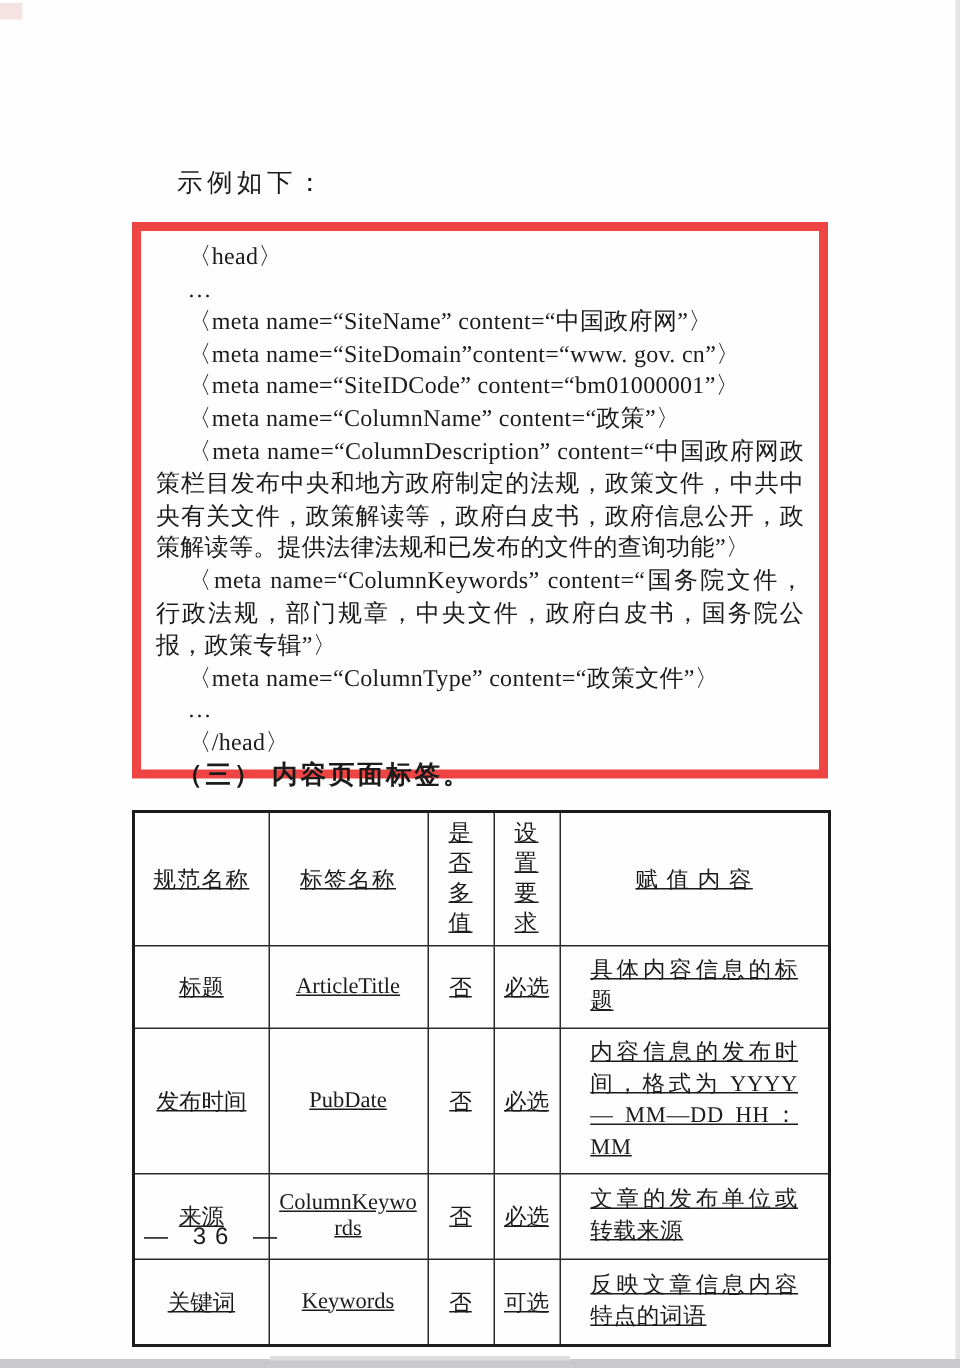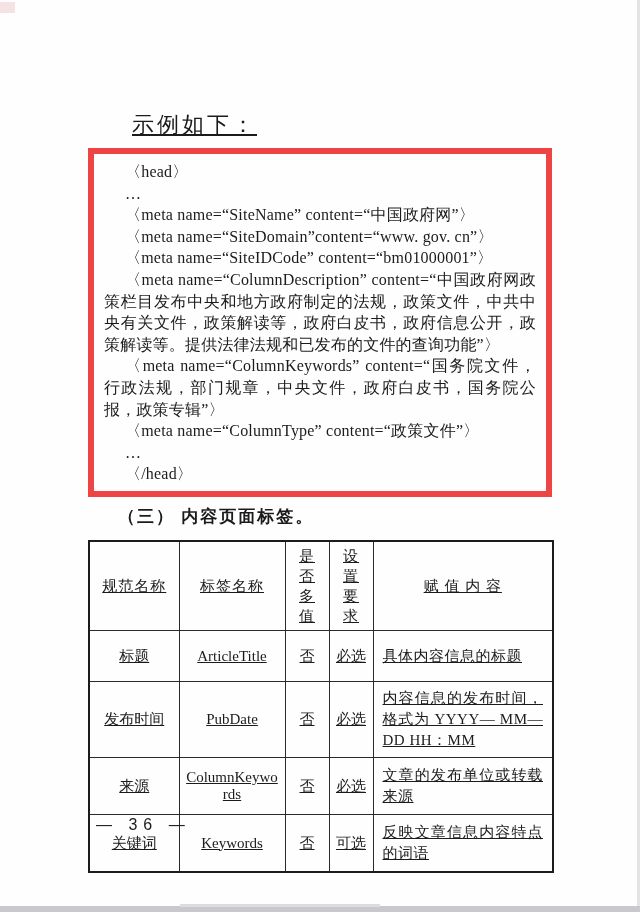--- a/index.html
+++ b/index.html
@@ -38,24 +38,23 @@
   }
   .bottom-strip-shadow {
     position: absolute;
     left: 180px; bottom: 5px;
     width: 200px; height: 3px;
     background: #dddde0;
   }
 
   .intro {
     position: absolute;
-    left: 132px; top: 110px;
-    font-size: 22px;
+    left: 118px; top: 110px;
+    font-size: 17px;
     letter-spacing: 3px;
-    text-decoration: underline;
   }
 
   .code-box {
     position: absolute;
     left: 88px; top: 148px;
     width: 464px;
     min-height: 341px;
     box-sizing: border-box;
     border: 6px solid #ef4444;
     padding: 7px 10px 6px 10px;
@@ -99,21 +98,21 @@
   .spec-table th {
     height: 40px;
     text-align: center;
     letter-spacing: 1px;
   }
   .spec-table td {
     text-align: center;
   }
   .spec-table td.cell-content {
     text-align: justify;
-    padding: 6px 9px;
+    padding: 6px 20px;
     letter-spacing: 0.5px;
     line-height: 21px;
   }
   .spec-table th.col-multi, .spec-table th.col-req {
     padding: 4px 10px;
     line-height: 20px;
   }
   .row-h1 td { height: 38px; }
   .row-h2 td { height: 58px; }
   .row-h3 td { height: 44px; }
@@ -137,20 +136,21 @@
   <div class="bottom-strip-shadow"></div>
 
   <div class="intro">示例如下：</div>
 
   <div class="code-box">
     <p>〈head〉</p>
     <p>…</p>
     <p>〈meta name=“SiteName” content=“中国政府网”〉</p>
     <p>〈meta name=“SiteDomain”content=“www. gov. cn”〉</p>
     <p>〈meta name=“SiteIDCode” content=“bm01000001”〉</p>
+    <p>〈meta name=“ColumnName” content=“政策”〉</p>
     <p>〈meta name=“ColumnDescription” content=“中国政府网政策栏目发布中央和地方政府制定的法规，政策文件，中共中央有关文件，政策解读等，政府白皮书，政府信息公开，政策解读等。提供法律法规和已发布的文件的查询功能”〉</p>
     <p>〈meta name=“ColumnKeywords” content=“国务院文件，行政法规，部门规章，中央文件，政府白皮书，国务院公报，政策专辑”〉</p>
     <p>〈meta name=“ColumnType” content=“政策文件”〉</p>
     <p>…</p>
     <p>〈/head〉</p>
   </div>
 
   <div class="section-heading">（三） 内容页面标签。</div>
 
   <table class="spec-table">

